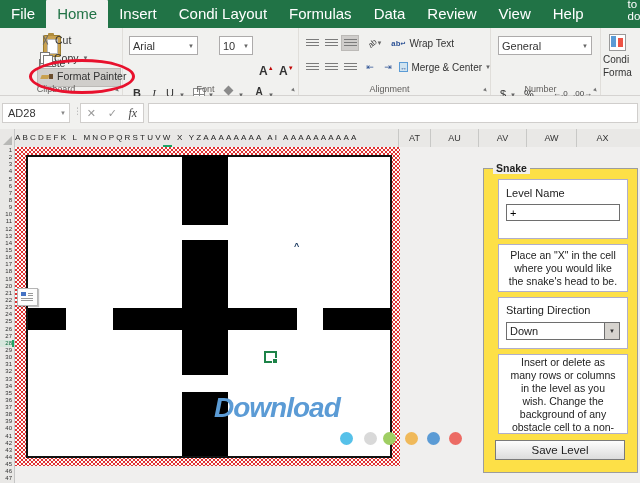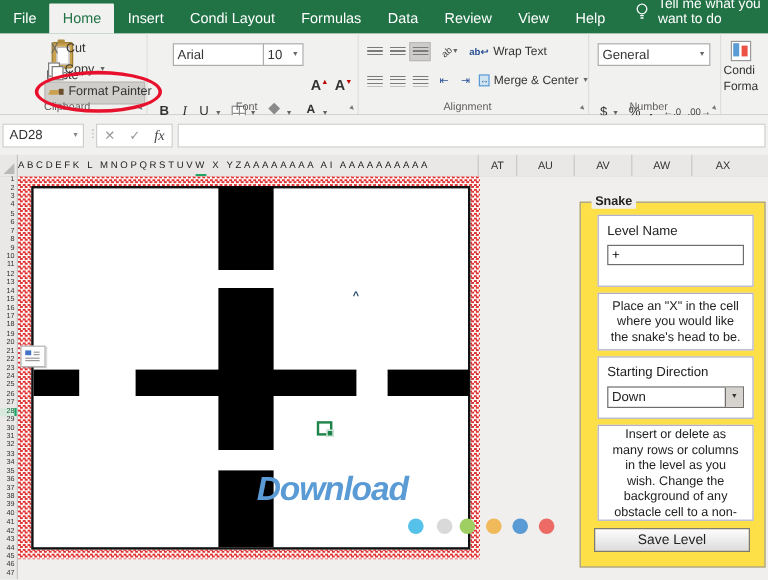--- a/index.html
+++ b/index.html
@@ -2,21 +2,21 @@
 <html><head>
 <meta charset="utf-8">
 <style>
   html,body{margin:0;padding:0;}
   body{width:640px;height:483px;overflow:hidden;font-family:"Liberation Sans",sans-serif;background:#f0efee;position:relative;}
   .page{position:absolute;inset:0;width:640px;height:483px;}
 
   
   .titlebar{position:absolute;left:0;top:0;right:0;height:28px;background:#217346;display:flex;align-items:flex-end;}
   .tabs{display:flex;align-items:flex-end;height:100%;}
-  .tab{color:#fff;font-size:12px;padding:5px 11px 6px;white-space:nowrap;cursor:default;}
+  .tab{color:#fff;font-size:15px;padding:5px 11px 6px;white-space:nowrap;cursor:default;}
   .tab.active{background:#f1f1ef;color:#217346;border-radius:1px 1px 0 0;}
   .tellme{display:flex;align-items:center;gap:7px;color:#fff;font-size:11.5px;margin-left:14px;padding-bottom:6px;}
   .bulb{width:12px;height:16px;flex:0 0 auto;}
 
   
   .ribbon{position:absolute;left:0;top:28px;right:0;height:67px;background:#f1f1ef;border-bottom:1px solid #d5d3d1;display:flex;}
   .rgroup{position:relative;height:100%;border-right:1px solid #e0deda;box-sizing:border-box;}
   .glabel{position:absolute;bottom:1px;left:0;right:10px;text-align:center;font-size:9px;color:#605e5c;}
   .launcher{position:absolute;right:2px;bottom:1px;font-size:7px;color:#777;transform:rotate(45deg);}
   .combo{background:#fff;border:1px solid #adabab;display:flex;align-items:center;justify-content:space-between;font-size:11px;color:#333;padding:0 3px;box-sizing:border-box;position:absolute;height:19px;}
@@ -55,21 +55,21 @@
   .bucket-ic:after{content:"";position:absolute;left:0;bottom:0;width:13px;height:3px;background:#ffe100;}
   .fontcol-ic{position:absolute;width:14px;height:14px;font-size:10px;font-weight:bold;color:#333;text-align:center;}
   .fontcol-ic:after{content:"";position:absolute;left:0;bottom:-1px;width:13px;height:3px;background:#e03232;}
 
   
   .g-align{width:192px;}
   .lines-ic{width:13px;height:9px;background:repeating-linear-gradient(to bottom,#7b7b7b 0 1px,transparent 1px 3px);}
   .abox{position:absolute;width:18px;height:16px;display:flex;align-items:center;justify-content:center;}
   .abox.active{background:#cfcdcb;border:1px solid #bcbab7;box-sizing:border-box;}
   .small-label{font-size:10px;color:#333;white-space:nowrap;}
-  .wrap-ic{font-size:8px;color:#2f5496;font-weight:bold;}
+  .wrap-ic{font-size:8px;color:#2f5496;font-weight:bold;font-family:Liberation Mono, monospace;}
   .orient-ic{font-size:8px;color:#444;transform:rotate(-40deg);display:inline-block;}
   .merge-ic{width:13px;height:10px;background:#cfe3f0;border:1px solid #5b9bd5;font-size:7px;color:#2f5496;display:flex;align-items:center;justify-content:center;box-sizing:border-box;}
   .indent-ic{font-size:9px;color:#2f5496;}
 
   
   .g-num{width:110px;}
   .numsym{position:absolute;top:60px;font-size:11px;color:#333;}
   .dec-ic{position:absolute;top:61px;font-size:8px;color:#444;white-space:nowrap;}
 
   
@@ -193,21 +193,21 @@
       <div class="fp-bg"></div>
       <div class="clip-row" style="top:42px;left:41px;z-index:2;">
         <span class="brush-ic"></span>
         <span>Format Painter</span>
       </div>
       <div class="glabel">Clipboard</div>
       <span class="launcher">▸</span>
     </div>
 
     <div class="rgroup g-font">
-      <div class="combo" style="left:6px;top:8px;width:86px;margin-left:15px;">
+      <div class="combo" style="left:6px;top:8px;width:69px;">
         <span>Arial</span>
           <span class="car">▼</span>
       </div>
       <div class="combo" style="left:96px;top:8px;width:34px;">
         <span>10</span>
           <span class="car">▼</span>
       </div>
       <div class="grow-a" style="left:136px;">A<sup>▲</sup></div>
       <div class="grow-a" style="left:156px;">A<sup>▼</sup></div>
       <div class="fbtn" style="left:7px;font-weight:bold;">B</div>

